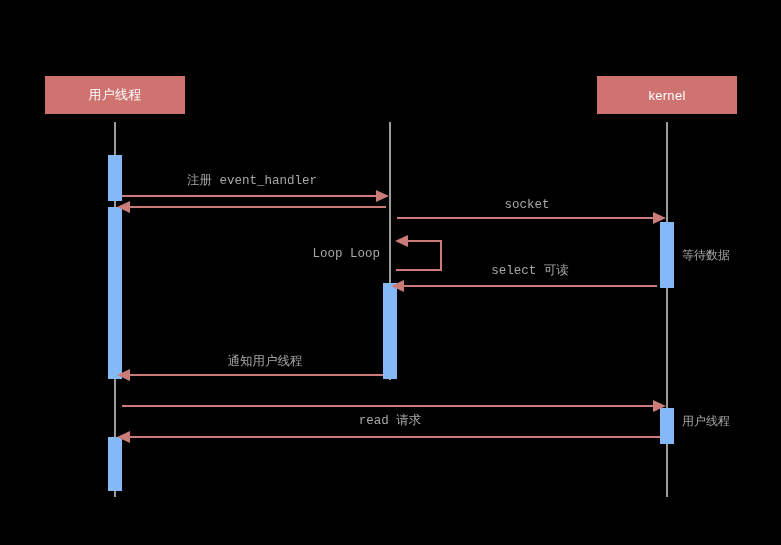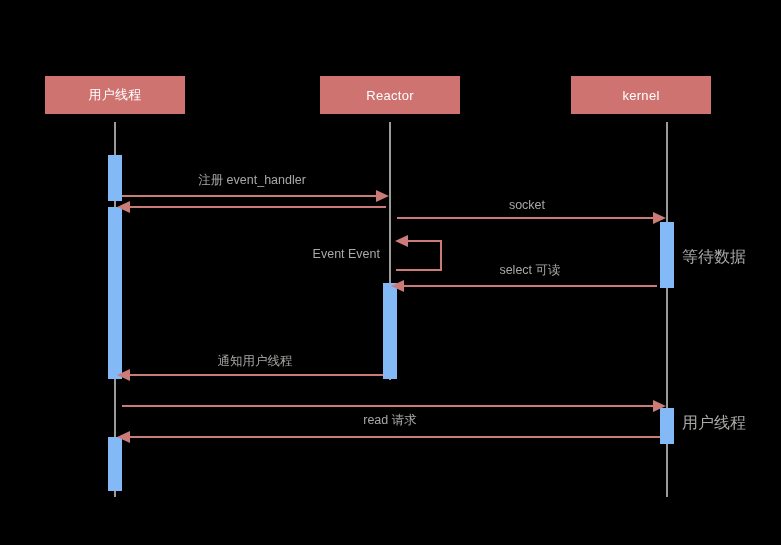--- a/index.html
+++ b/index.html
@@ -59,25 +59,26 @@
   }
   .arrow-left {
     border-right: 13px solid #cb7c79;
   }
   .msg-label {
     position: absolute;
     color: #a8a8a6;
     font-size: 12.5px;
     white-space: nowrap;
     text-align: center;
+    font-family: Liberation Mono, monospace;
   }
   .note-label {
     position: absolute;
     color: #a8a8a6;
-    font-size: 16px;
+    font-size: 12px;
     white-space: nowrap;
   }
   .loop-seg-h {
     position: absolute;
     height: 2px;
     background: #cb7c79;
   }
   .loop-seg-v {
     position: absolute;
     width: 2px;
@@ -89,24 +90,21 @@
 
 <div id="canvas">
 
   <div class="lifeline" style="left:114px; top:122px; height:375px;"></div>
   <div class="lifeline" style="left:389px; top:122px; height:258px;"></div>
   <div class="lifeline" style="left:666px; top:122px; height:375px;"></div>
 
   <div class="participant-box" style="left:45px; top:76px;">
     <span class="participant-label">用户线程</span>
   </div>
-  <div class="participant-box" style="left:320px; top:76px;">
-    <span class="participant-label">Reactor</span>
-  </div>
-  <div class="participant-box" style="left:571px; top:76px;text-align:right;">
+  <div class="participant-box" style="left:597px; top:76px;text-align:right;">
     <span class="participant-label">kernel</span>
   </div>
 
   <div class="activation" style="left:108px; top:155px; height:46px;"></div>
   <div class="activation" style="left:108px; top:207px; height:172px;"></div>
   <div class="activation" style="left:108px; top:437px; height:54px;"></div>
   <div class="activation" style="left:383px; top:283px; height:96px;"></div>
   <div class="activation" style="left:660px; top:222px; height:66px;"></div>
   <div class="activation" style="left:660px; top:408px; height:36px;"></div>
 
@@ -118,29 +116,29 @@
   <div class="arrowhead arrow-left" style="left:117px; top:201px;"></div>
 
   <div class="msg-line" style="left:397px; top:217px; width:258px;"></div>
   <div class="arrowhead arrow-right" style="left:653px; top:212px;"></div>
   <div class="msg-label" style="left:397px; top:198px; width:260px;">socket</div>
 
   <div class="loop-seg-h" style="left:396px; top:269px; width:46px;"></div>
   <div class="loop-seg-v" style="left:440px; top:240px; height:31px;"></div>
   <div class="loop-seg-h" style="left:408px; top:240px; width:34px;"></div>
   <div class="arrowhead arrow-left" style="left:395px; top:235px;"></div>
-  <div class="msg-label" style="left:280px; top:247px; width:100px; text-align:right;">Event Event</div>
+  <div class="msg-label" style="left:280px; top:247px; width:100px; text-align:right;">Loop Loop</div>
 
   <div class="msg-line" style="left:404px; top:285px; width:253px;"></div>
   <div class="arrowhead arrow-left" style="left:391px; top:280px;"></div>
   <div class="msg-label" style="left:400px; top:262px; width:260px;">select 可读</div>
 
   <div class="msg-line" style="left:130px; top:374px; width:253px;"></div>
   <div class="arrowhead arrow-left" style="left:117px; top:369px;"></div>
-  <div class="msg-label" style="left:125px; top:353px; width:260px;">通知用户线程</div>
+  <div class="msg-label" style="left:135px; top:353px; width:260px;">通知用户线程</div>
 
   <div class="msg-line" style="left:122px; top:405px; width:533px;"></div>
   <div class="arrowhead arrow-right" style="left:653px; top:400px;"></div>
   <div class="msg-label" style="left:130px; top:412px; width:520px;">read 请求</div>
 
   <div class="msg-line" style="left:130px; top:436px; width:530px;"></div>
   <div class="arrowhead arrow-left" style="left:117px; top:431px;"></div>
 
   <div class="note-label" style="left:682px; top:247px;">等待数据</div>
   <div class="note-label" style="left:682px; top:413px;">用户线程</div>

